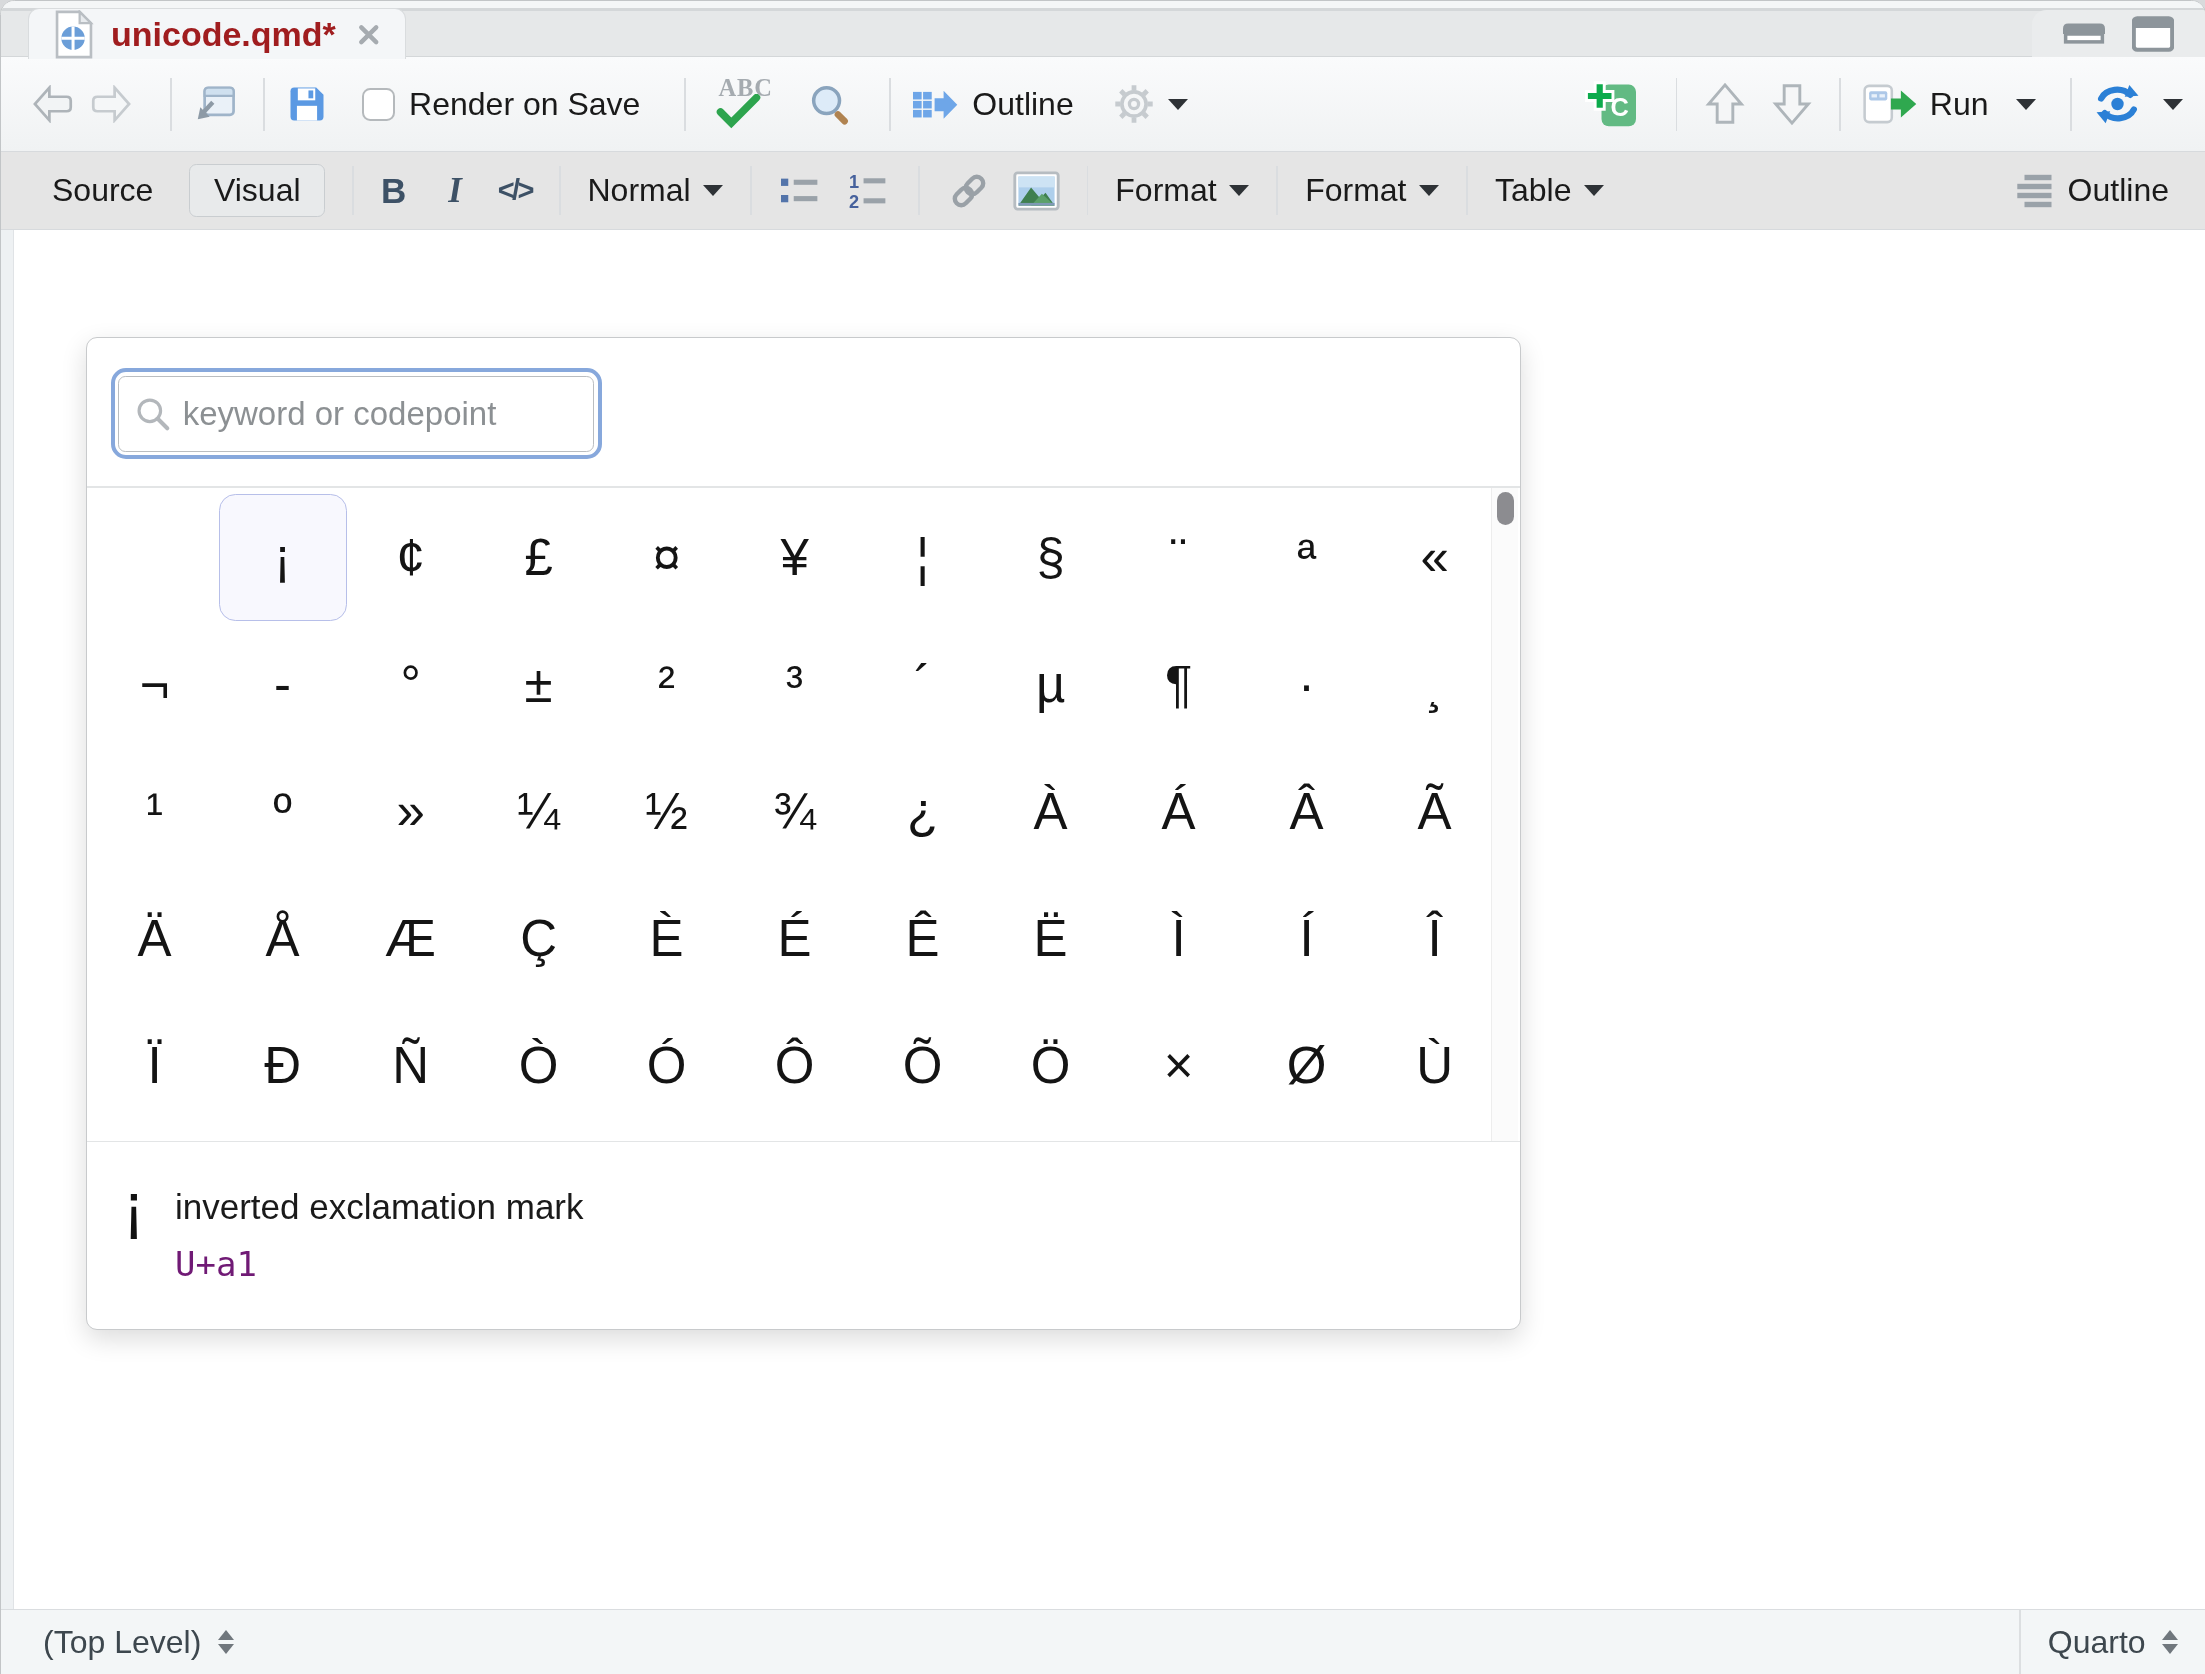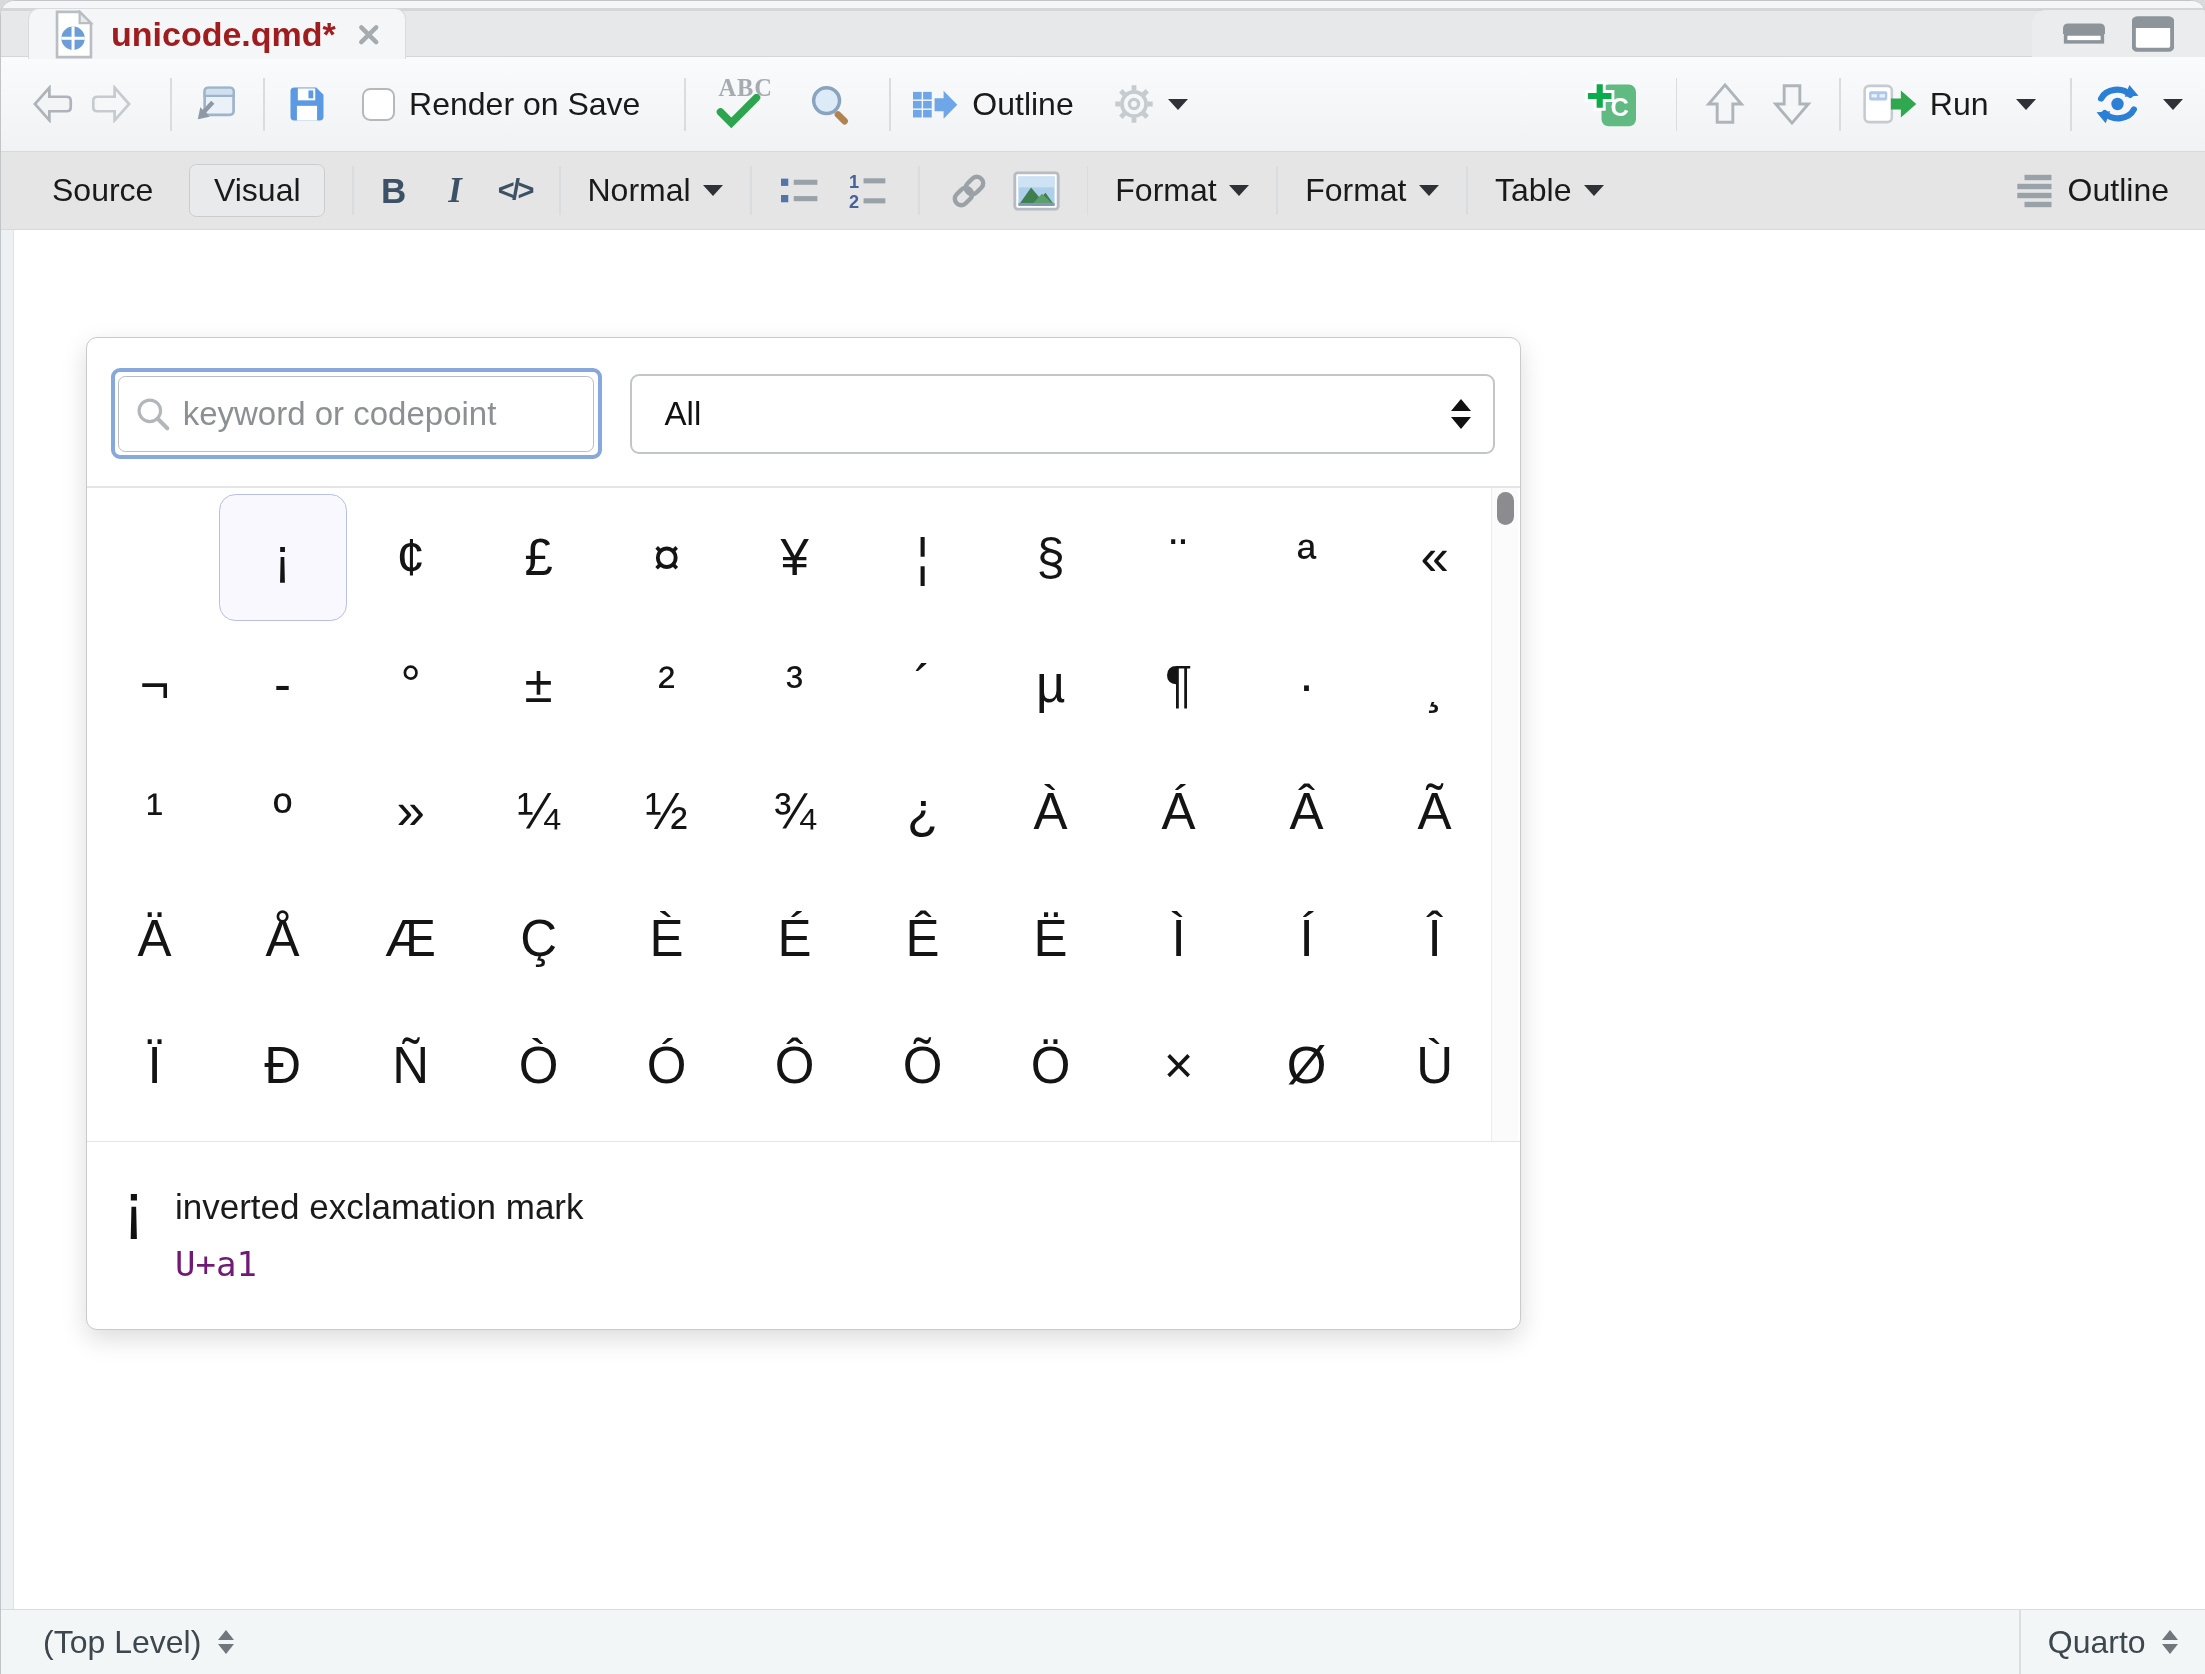--- a/index.html
+++ b/index.html
@@ -41,21 +41,21 @@
   .icon{display:inline-flex;align-items:center;justify-content:center;}
 
   
   .editor{position:absolute;left:0;top:229px;width:100%;bottom:65px;background:#fff;}
   .gutter{position:absolute;left:0;top:0;width:12.7px;height:100%;background:#eef1f3;border-right:1.8px solid #e0e3e6;}
 
   
   .popup{position:absolute;left:85px;top:107px;width:1435px;height:993px;background:#fff;
          border:1.8px solid #c8cacc;border-radius:11px;box-shadow:0 9px 25.5px rgba(0,0,0,.14);}
   .popup-head{height:148px;display:flex;align-items:center;padding:3.6px 25.5px 0 23.6px;gap:28px;}
-  .search-ring{width:491px;height:91px;border:4.5px solid #87a8dc;border-radius:9px;background:#fff;
+  .search-ring{width:491px;height:91px;border:4.5px solid #87a8dc;border-radius:15px;background:#fff;
                padding:3.6px;display:flex;}
   .search-field{flex:1;border:1.8px solid #babdc0;border-radius:7.3px;display:flex;align-items:center;padding:0 9px 0 14.5px;}
   .search-field input{border:none;outline:none;width:364px;font-size:33px;color:#222;background:transparent;
                       font-family:"Liberation Sans",sans-serif;}
   .search-field input::placeholder{color:#8c9093;}
   .sel{flex:1;height:80px;border:2.7px solid #c3c6c8;border-radius:9px;background:#fff;
        display:flex;align-items:center;padding:0 22px 0 33px;font-size:33px;color:#111;}
   .spin{margin-left:auto;display:flex;flex-direction:column;gap:5.5px;align-items:center;}
   .spin .up{width:0;height:0;border-left:10px solid transparent;border-right:10px solid transparent;border-bottom:12.7px solid #111;}
   .spin .dn{width:0;height:0;border-left:10px solid transparent;border-right:10px solid transparent;border-top:12.7px solid #111;}
@@ -319,27 +319,20 @@
         <div class="search-ring">
           <div class="search-field">
             <span class="icon" style="margin-right:9px">
               <svg width="38" height="38" viewBox="0 0 24 24" fill="none" stroke="#b3b7bb">
                 <circle cx="10" cy="10" r="6.8" stroke-width="2"></circle>
                 <path d="M15 15 L21 21" stroke-width="2.6" stroke-linecap="round"></path>
               </svg>
             </span>
             <input type="text" placeholder="keyword or codepoint" style="">
           </div>
-        </div>
-        <div class="sel">
-          <span>All</span>
-          <span class="spin">
-            <span class="up"></span>
-              <span class="dn"></span>
-          </span>
         </div>
       </div>
       <div class="hdiv"></div>
 
       <div class="grid-zone">
         <div class="grid">
             <div class="cell">&nbsp;</div>
             <div class="cell selected">¡</div>
             <div class="cell">¢</div>
             <div class="cell">£</div>

